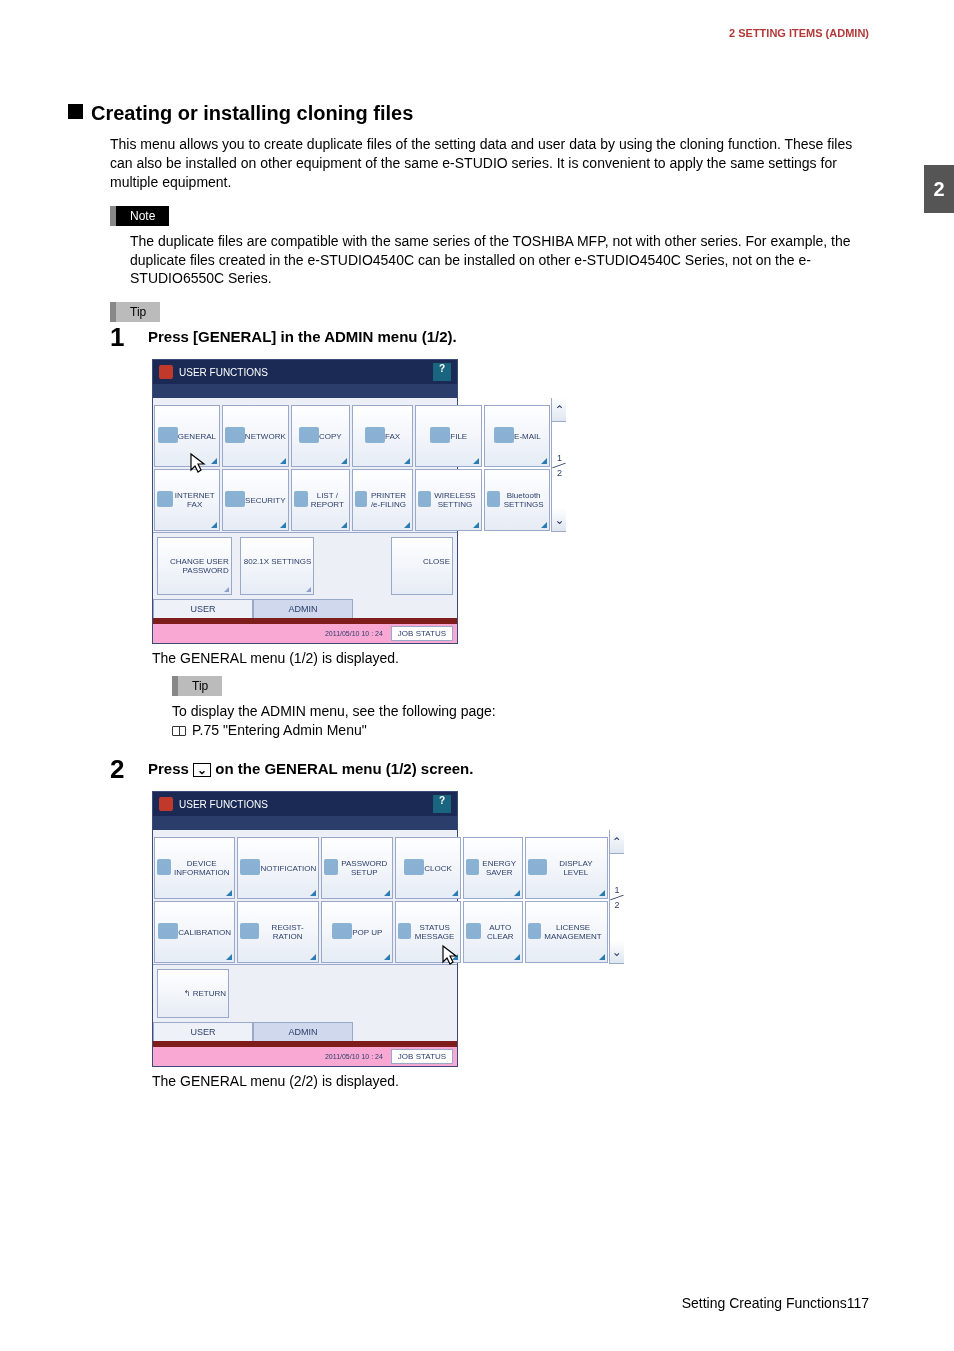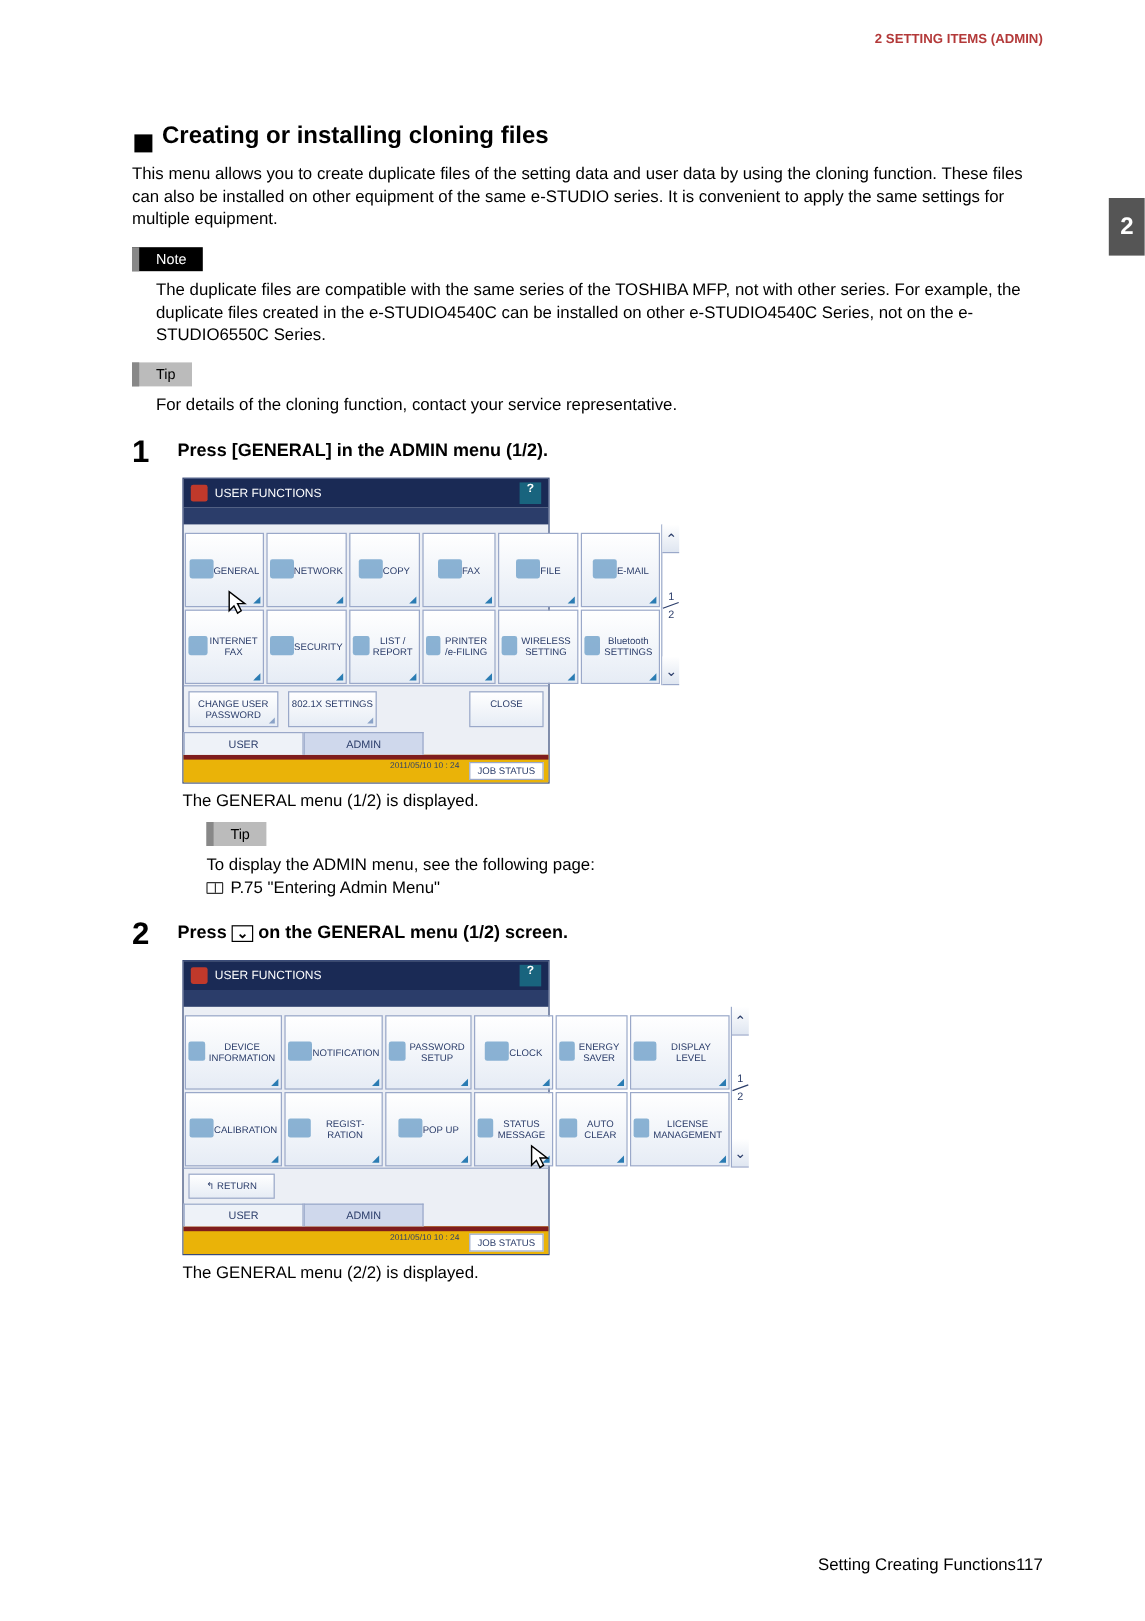--- a/index.html
+++ b/index.html
@@ -1,21 +1,21 @@
 <!DOCTYPE html>
 <html><head>
 <meta charset="utf-8">
 <style>
   * { box-sizing: border-box; margin: 0; padding: 0; }
   html, body { width: 954px; height: 1351px; font-family: Arial, Helvetica, sans-serif; background: #fff; color: #000; position: relative; }
   .page { position: relative; width: 954px; height: 1351px; padding: 27px 55px 40px 68px; }
   .header-note { position: absolute; top: 27px; right: 85px; font-size: 11px; font-weight: bold; color: #b33939; }
   .side-tab { position: absolute; right: 0; top: 165px; width: 30px; height: 48px; background: #555; color: #fff; font-size: 20px; font-weight: bold; display: flex; align-items: center; justify-content: center; }
   .content { margin-top: 75px; width: 785px; }
-  .heading-row { display: flex; align-items: flex-end; gap: 8px; margin-bottom: 10px; margin-left: 44px; }
+  .heading-row { display: flex; align-items: flex-start; gap: 8px; margin-bottom: 10px; }
   .bullet-sq { width: 15px; height: 15px; background: #000; display: inline-block; position: relative; top: 2px; }
   .h2 { font-size: 20px; font-weight: bold; }
   .intro { font-size: 14px; line-height: 1.35; margin: 8px 0 14px 42px; }
   .note-label, .tip-label { display: inline-block; font-size: 12px; padding: 3px 14px; margin-left: 42px; }
   .note-label { background: #000; color: #fff; border-left: 6px solid #888; }
   .tip-label  { background: #bbb; color: #000; border-left: 6px solid #888; }
   .note-body, .tip-body { font-size: 14px; line-height: 1.35; margin: 6px 0 14px 62px; }
   .step { display: flex; gap: 14px; margin-left: 42px; margin-bottom: 6px; }
   .step-num { font-size: 26px; font-weight: bold; width: 24px; }
   .step-text { font-size: 15px; font-weight: bold; padding-top: 6px; }
@@ -28,27 +28,27 @@
   .mfp-body { display:flex; }
   .mfp-grid { flex:1; display:grid; grid-template-columns: repeat(6, 1fr); gap:0; padding:6px 0 0 0; }
   .mfp-btn { margin:1px; border:1px solid #9aa8c9; background:linear-gradient(#fff,#e6ecf5); height:62px; display:flex; flex-direction:row; align-items:center; justify-content:center; font-size:8px; color:#2b3d6a; text-align:center; padding:2px; position:relative; }
   .mfp-btn .corner { position:absolute; right:2px; bottom:2px; width:0; height:0; border-left:6px solid transparent; border-bottom:6px solid #2b7cb3; }
   .mfp-btn .ico { width:20px; height:16px; margin-bottom:3px; background:#6fa0c9; border-radius:2px; opacity:.8; }
   .mfp-scroll { width:22px; display:flex; flex-direction:column; border-left:1px solid #9aa8c9; }
   .sc-btn { flex:0 0 24px; background:linear-gradient(#fff,#dfe6f1); display:flex; align-items:center; justify-content:center; color:#2b3d6a; font-size:12px; border-bottom:1px solid #9aa8c9; }
   .sc-pg { flex:1; display:flex; flex-direction:column; align-items:center; justify-content:center; font-size:9px; color:#2b3d6a; }
   .sc-pg .slash { width:14px; border-top:1px solid #2b3d6a; transform: rotate(-20deg); margin:2px 0; }
   .mfp-row2 { display:flex; border-top:1px solid #9aa8c9; }
-  .wide-btn { flex:1; margin:4px; border:1px solid #9aa8c9; background:linear-gradient(#fff,#e6ecf5); font-size:8px; color:#2b3d6a; text-align:center; padding:5px 2px; position:relative; }
+  .wide-btn { flex:1; margin:4px; border:1px solid #9aa8c9; background:linear-gradient(#fff,#e6ecf5); font-size:8px; color:#2b3d6a; text-align:right; padding:19px 2px; position:relative; }
   .wide-btn.small { flex:0 0 62px; }
   .wide-btn .corner { position:absolute; right:2px; bottom:2px; width:0; height:0; border-left:5px solid transparent; border-bottom:5px solid #8aa2c7; }
   .tabs { display:flex; }
   .tab { width:100px; text-align:center; font-size:9px; padding:4px 0; background:#cfd8ec;color:#2b3d6a; border:1px solid #9aa8c9; border-bottom:none; }
   .tab.inactive { background:#eef2f8; }
-  .status { display:flex; justify-content:flex-end; gap:8px; background:#eab308; padding:2px 4px; border-top:4px solid #7f1d1d; }
+  .status { display:flex; justify-content:flex-end; align-items:center; gap:8px; background:#f9a8d4; padding:2px 4px; border-top:6px solid #7f1d1d; }
   .status .ts { font-size:7px; color:#2b3d6a; text-align:right; line-height:1.05; }
   .status .job { font-size:8px; color:#2b3d6a; border:1px solid #9aa8c9; background:#fff; padding:2px 6px; position:relative; }
   .post-screen { font-size:14px; margin: 4px 0 10px 84px; }
   .tip-label.inner { margin-left:104px; }
   .tip-body.inner  { margin-left:104px; }
   .ref-row { display:flex; align-items:center; gap:6px; }
   .book-ico { display:inline-block; width:14px; height:10px; border:1px solid #333; border-radius:1px; position:relative; }
   .book-ico:after { content:""; position:absolute; left:50%; top:0; bottom:0; width:1px; background:#333; }
   .footer { position:absolute; bottom:40px; right:85px; font-size:14px; }
   .footer .pg { margin-left:0; }
@@ -66,21 +66,20 @@
     <div class="heading-row">
       <span class="bullet-sq"></span>
       <span class="h2">Creating or installing cloning files</span>
     </div>
     <div class="intro">This menu allows you to create duplicate files of the setting data and user data by using the cloning function. These files can also be installed on other equipment of the same e-STUDIO series. It is convenient to apply the same settings for multiple equipment.</div>
 
     <div class="note-label">Note</div>
     <div class="note-body">The duplicate files are compatible with the same series of the TOSHIBA MFP, not with other series. For example, the duplicate files created in the e-STUDIO4540C can be installed on other e-STUDIO4540C Series, not on the e-STUDIO6550C Series.</div>
 
     <div class="tip-label">Tip</div>
-    <div class="tip-body">For details of the cloning function, contact your service representative.</div>
 
     
     <div class="step">
       <div class="step-num">1</div>
       <div class="step-text">Press [GENERAL] in the ADMIN menu (1/2).</div>
     </div>
 
     
     <div class="mfp" style="position:relative;">
       <div class="mfp-title">

